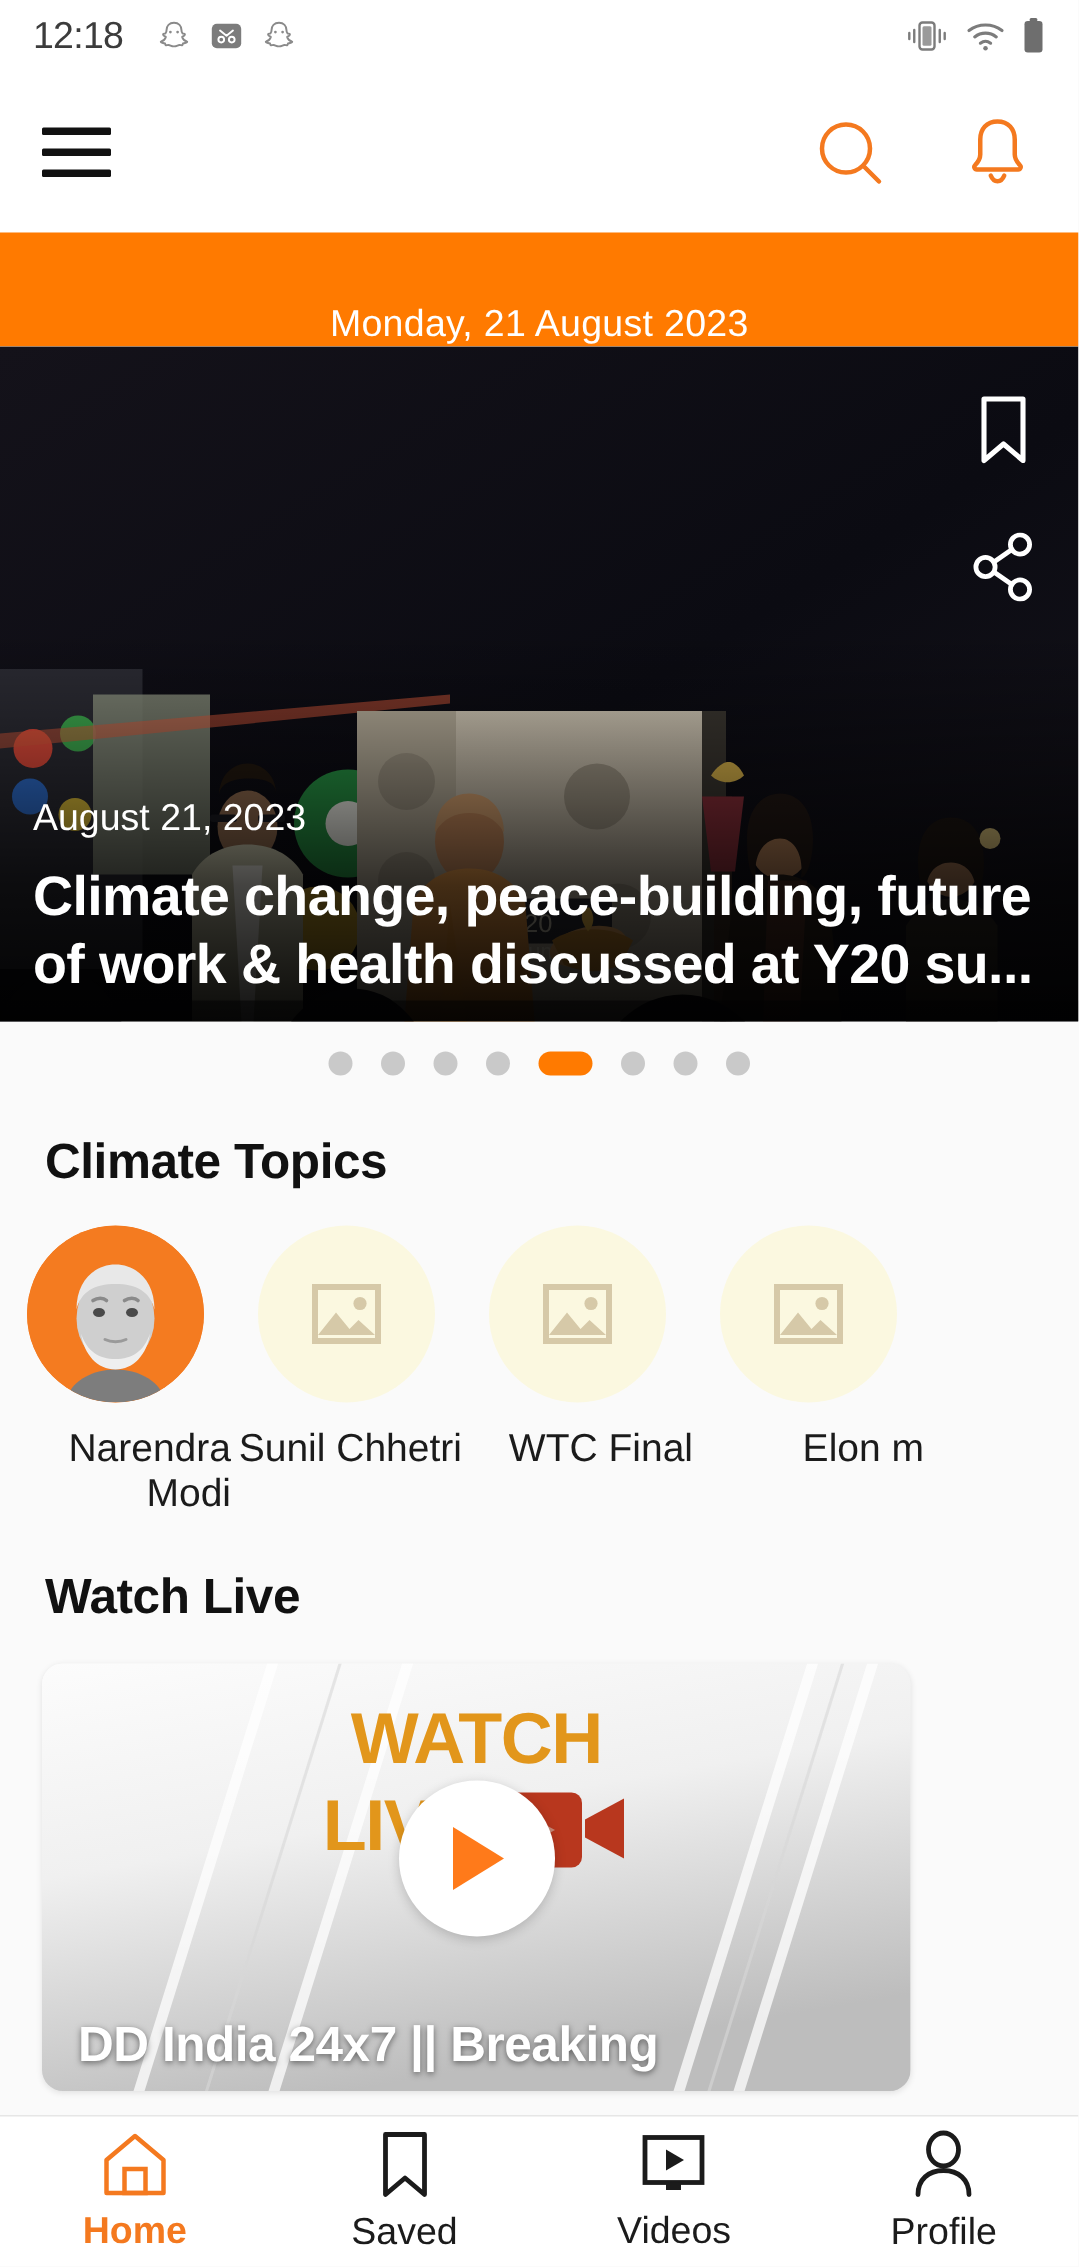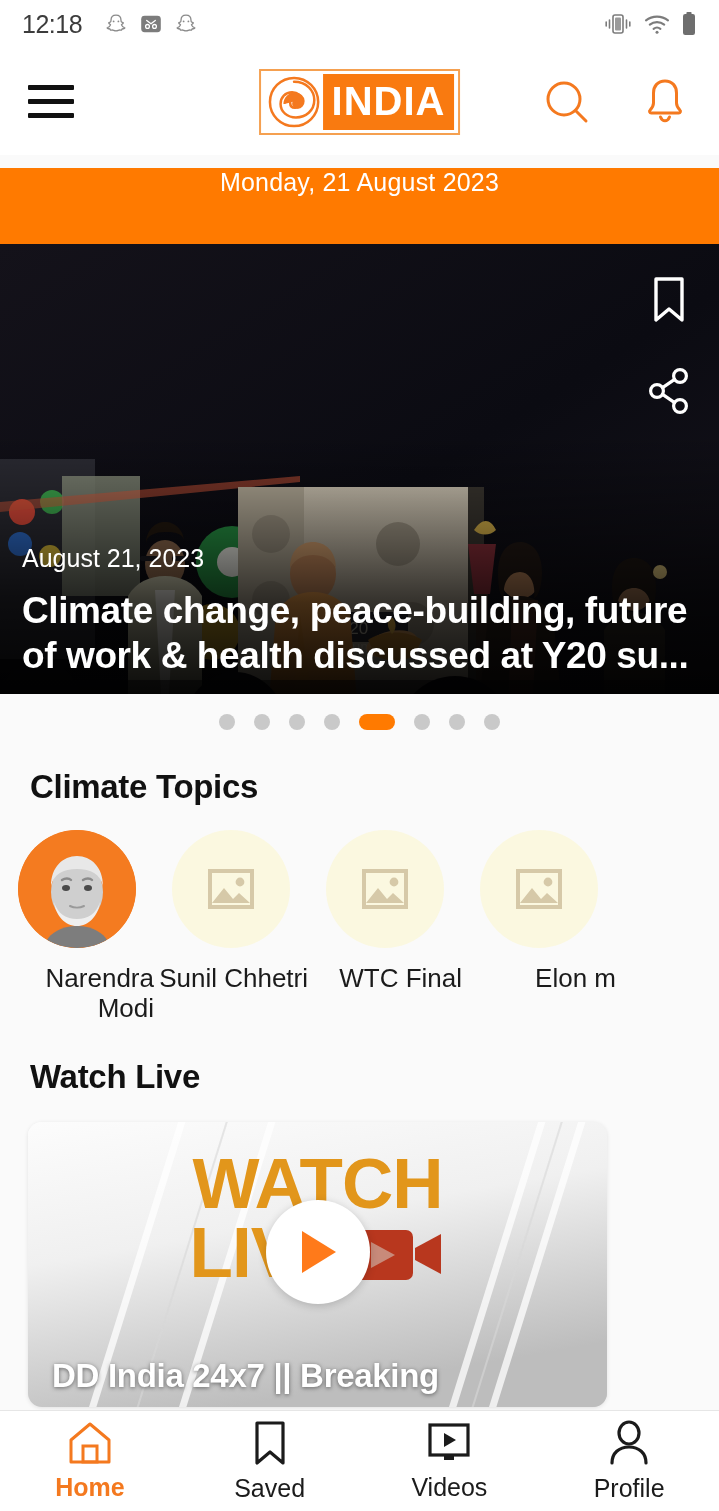--- a/index.html
+++ b/index.html
@@ -36,22 +36,22 @@
   .logo-india {
     background:#F97A10; color:#fff; font-weight:700;
     font-size:40px; letter-spacing:1px; line-height:1;
     padding:7px 9px 9px 9px; font-family:"Liberation Sans", sans-serif;
   }
   .appbar-actions { margin-left:auto; display:flex; align-items:center; gap:44px; }
 
   
   .datestrip {
     height:76px; background:#FF7A00; color:#fff;
-    display:flex; align-items:flex-start; justify-content:center;
-    font-size:25px; letter-spacing:0.2px;margin-top:13px;
+    display:flex; align-items:flex-end; justify-content:center;
+    font-size:25px; letter-spacing:0.2px;
   }
 
   
   .hero {
     position:relative; height:450px; width:719px; overflow:hidden;
     background:#737373;
   }
   .hero-photo { position:absolute; inset:0; }
   .hero-side-actions {
     position:absolute; right:28px; top:30px;
@@ -100,21 +100,21 @@
   
   .live-card {
     margin:26px 0 0 28px; width:579px; height:285px;
     border-radius:14px; overflow:hidden; position:relative;
     background:linear-gradient(160deg,#FBFBFB 0%,#F2F2F2 40%,#C9C9C9 100%);
     box-shadow:0 1px 4px rgba(0,0,0,.10);
   }
   .live-wm {
     position:absolute; left:0; right:0; top:28px;
     display:flex; flex-direction:column; align-items:center;
-    font-weight:700; font-size:71px; line-height:.96; letter-spacing:-1px;
+    font-weight:700; font-size:48px; line-height:.96; letter-spacing:-1px;
     color:#E2961B; font-family:"Liberation Sans", sans-serif;
   }
   .live-wm .l2 { display:flex; align-items:center; gap:6px; }
   .play-btn {
     position:absolute; left:50%; top:130px; transform:translate(-50%,-50%);
     width:104px; height:104px; border-radius:50%; background:#fff;
     display:flex; align-items:center; justify-content:center;
     box-shadow:0 2px 8px rgba(0,0,0,.18);
   }
   .live-caption {
@@ -178,28 +178,20 @@
   </div>
 </div>
 
 <div class="appbar">
   <div class="hamburger">
     <span></span>
       <span></span>
       <span></span>
   </div>
 
-  <div class="logo-wrap">
-    <svg class="logo-mark" viewBox="0 0 60 56">
-      <ellipse cx="30" cy="28" rx="25" ry="25" fill="none" stroke="#F4791F" stroke-width="2.6"></ellipse>
-      <path d="M30 7c13 0 21 9 21 19 0 11-9 18-19 18-9 0-16-6-16-14 0-7 5-12 12-12 6 0 10 4 10 9 0 4-3 7-7 7-3 0-5-2-5-5" fill="none" stroke="#F4791F" stroke-width="2.6" stroke-linecap="round"></path>
-      <path d="M20 30c0-6 5-11 11-11 5 0 9 4 9 8 0 4-3 7-6 7-3 0-5-2-5-4 0-2 1-3 3-3" fill="#F4791F" stroke="#F4791F" stroke-width="2"></path>
-    </svg>
-    <div class="logo-india">INDIA</div>
-  </div>
 
   <div class="appbar-actions">
     <svg width="56" height="56" viewBox="0 0 56 56">
       <circle cx="25" cy="25" r="16" fill="none" stroke="#F4791F" stroke-width="3"></circle>
       <path d="M36.5 36.5L47 47" stroke="#F4791F" stroke-width="3" stroke-linecap="round"></path>
     </svg>
     <svg width="52" height="56" viewBox="0 0 52 56">
       <path d="M26 7c-7.2 0-11.5 5-11.5 12v10c0 3-1.8 5.4-3.5 7.2-1 1-.3 2.8 1.2 2.8h27.6c1.5 0 2.2-1.8 1.2-2.8-1.7-1.8-3.5-4.2-3.5-7.2V19C37.5 12 33.2 7 26 7z" fill="none" stroke="#F4791F" stroke-width="3" stroke-linejoin="round"></path>
       <path d="M21.5 43c1 2.6 2.6 3.8 4.5 3.8s3.5-1.2 4.5-3.8" fill="none" stroke="#F4791F" stroke-width="3" stroke-linecap="round"></path>
     </svg>

